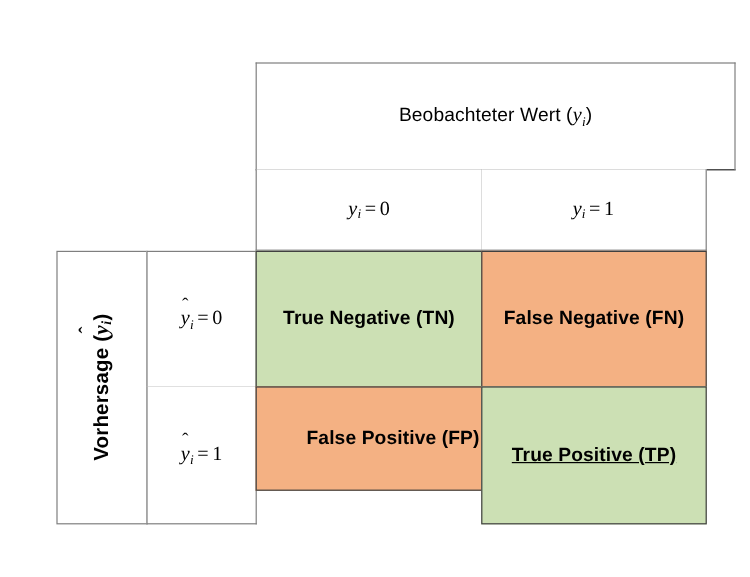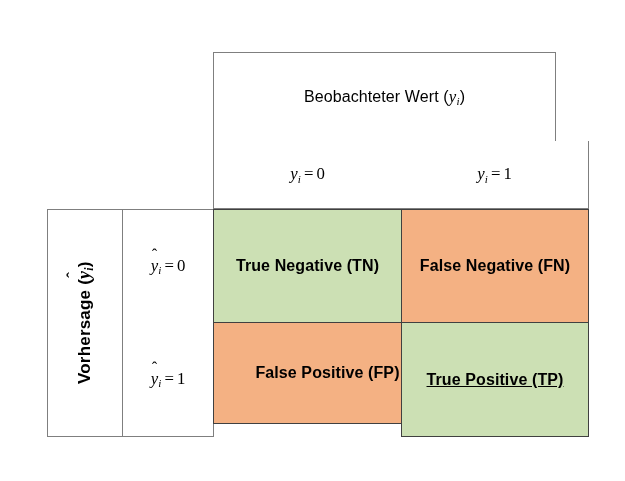--- a/index.html
+++ b/index.html
@@ -33,21 +33,21 @@
     align-items: center;
     justify-content: center;
     text-align: center;
     background: #ffffff;
   }
 
   
   #observed-header {
     left: 213px;
     top: 52px;
-    width: 343px;
+    width: 400px;
     height: 90px;
     border: 1px solid #7f7f7f;
     border-bottom: 1px solid #262626;
   }
   #observed-header .htext {
     font-size: 16px;
     font-weight: 400;
     color: #000000;
     letter-spacing: 0.1px;
     white-space: nowrap;
@@ -128,21 +128,21 @@
   }
   .cell .cell-label {
     font-size: 16px;
     font-weight: 700;
     color: #000000;
     white-space: nowrap;
     letter-spacing: 0.1px;
   }
   #cell-tn { left: 213px; top: 209px; width: 189px; height: 114px; }
   #cell-fn { left: 401px; top: 209px; width: 188px; height: 114px; }
-  #cell-fp { left: 213px; top: 322px; width: 189px; height: 102px; padding-left: 40px; }
+  #cell-fp { left: 213px; top: 322px; width: 189px; height: 87px; padding-left: 40px; }
   #cell-tp { left: 401px; top: 322px; width: 188px; height: 115px; }
 
   
   .math {
     font-family: "Liberation Serif", serif;
     font-style: italic;
     font-size: 1.05em;
   }
   .math .sub {
     font-size: 0.66em;

